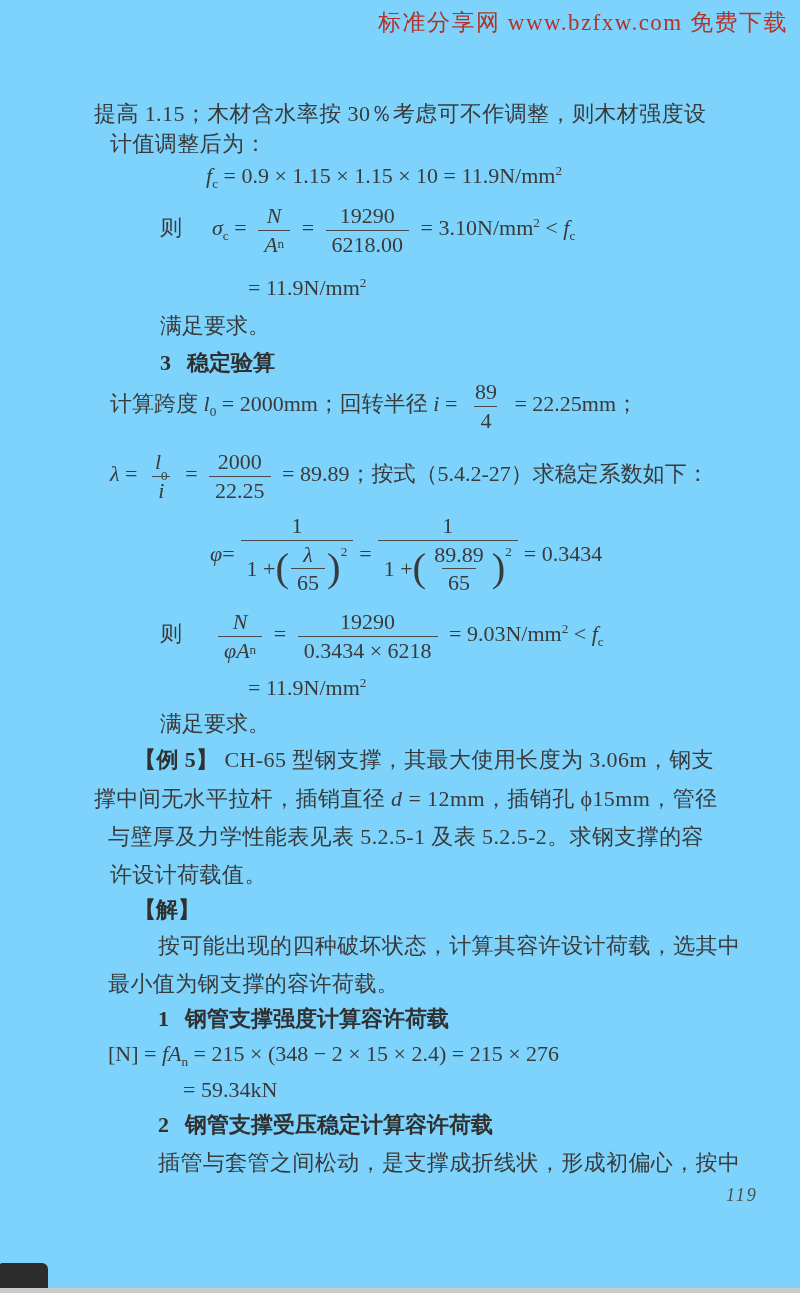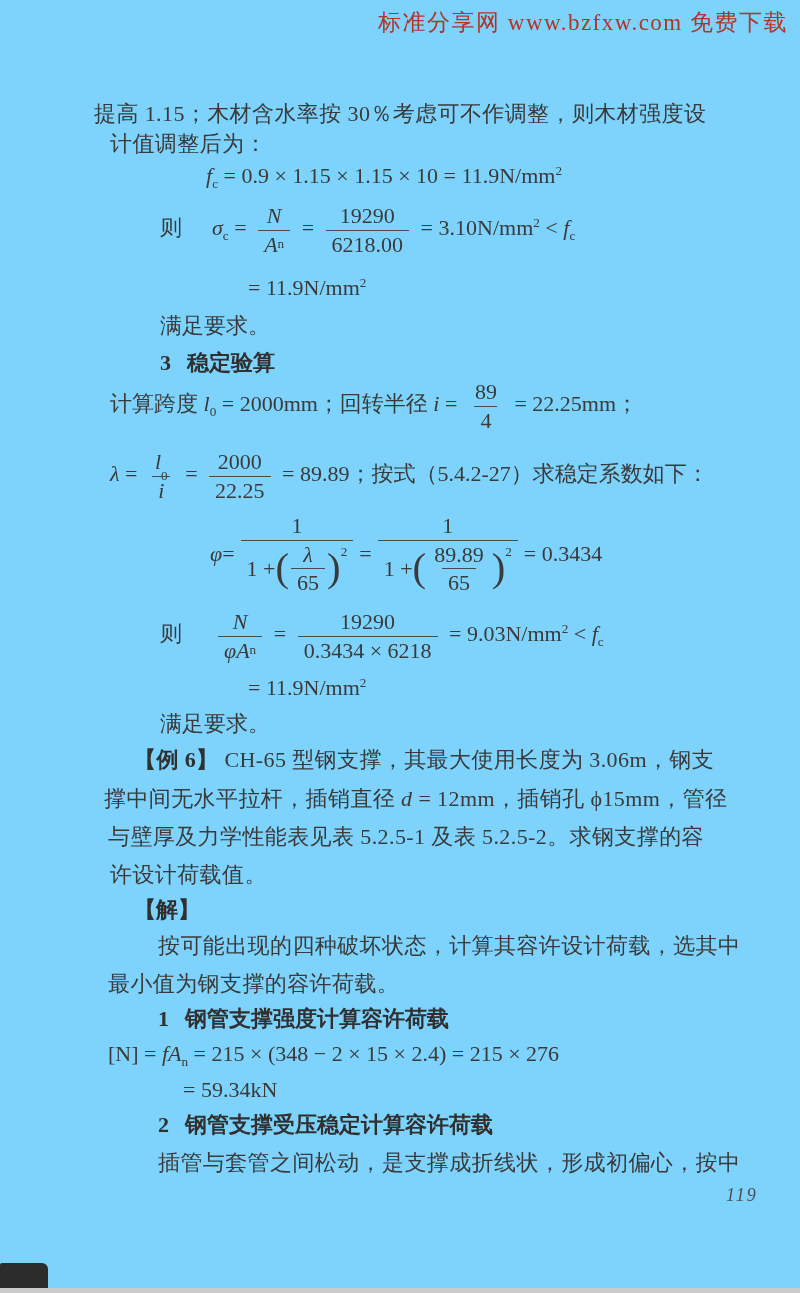--- a/index.html
+++ b/index.html
@@ -150,23 +150,23 @@
     <span>= 9.03N/mm</span><sup>2</sup><span> &lt; </span><span class="v">f</span><sub>c</sub>
   </div>
 
   <div class="abs" style="top:672px; left:248px;">
     <span>= 11.9N/mm</span><sup>2</sup>
   </div>
 
   <div class="abs" style="top:708px; left:160px;">满足要求。</div>
 
   <div class="abs jline" style="top:744px; left:134px;">
-    <span class="bold">【例 6】</span><span>  CH-65 型钢支撑，其最大使用长度为 3.06m，钢支</span>
+    <span class="bold">【例 5】</span><span>  CH-65 型钢支撑，其最大使用长度为 3.06m，钢支</span>
   </div>
-  <div class="abs jline" style="top:783px; left:104px;text-align:right;">
+  <div class="abs jline" style="top:783px; left:94px;text-align:right;">
     <span>撑中间无水平拉杆，插销直径 </span><span class="v">d</span><span> = 12mm，插销孔 ϕ15mm，管径</span>
   </div>
   <div class="abs jline" style="top:821px; left:108px;">与壁厚及力学性能表见表 5.2.5-1 及表 5.2.5-2。求钢支撑的容</div>
   <div class="abs jline" style="top:859px; left:110px;font-family:Liberation Serif, serif;">许设计荷载值。</div>
 
   <div class="abs bold" style="top:894px; left:134px;">【解】</div>
   <div class="abs jline" style="top:968px; left:108px;">最小值为钢支撑的容许荷载。</div>
   <div class="abs jline" style="top:930px; left:158px;">按可能出现的四种破坏状态，计算其容许设计荷载，选其中</div>
 
   <div class="abs bold" style="top:1003px; left:158px;">

